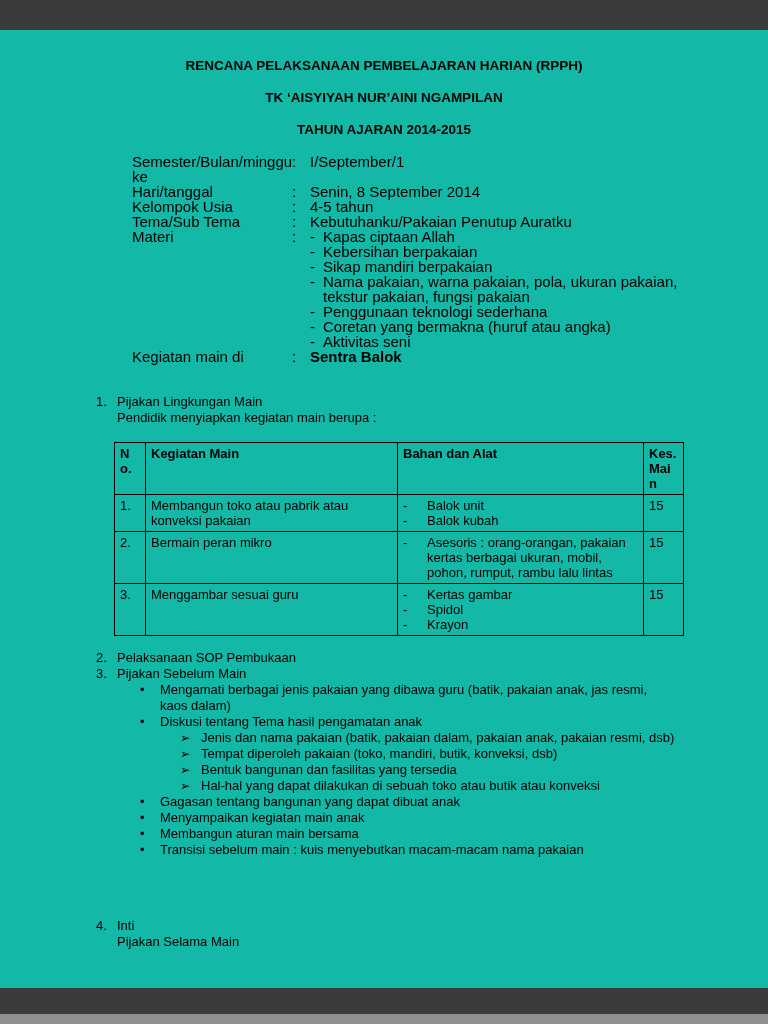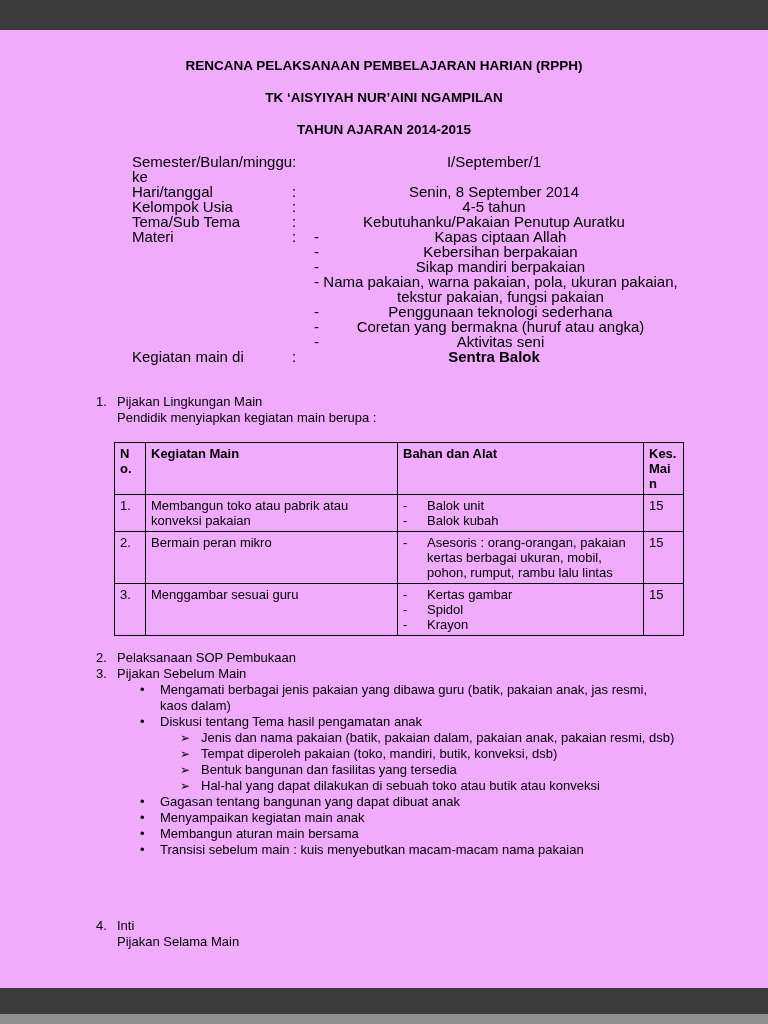--- a/index.html
+++ b/index.html
@@ -18,36 +18,36 @@
   .bottom-bar {
     position: absolute; top: 988px; left: 0; right: 0; height: 26px;
     background: #3b3b3b;
   }
   .bottom-strip {
     position: absolute; top: 1014px; left: 0; right: 0; height: 10px;
     background: #8f8f8f;
   }
   .page {
     position: absolute; top: 30px; left: 0; width: 768px; height: 958px;
-    background: #f0abfc;
+    background: #14b8a6;
   }
 
   
   .titles { padding-top: 28px; text-align: center; }
   .title-line {
     font-weight: bold; font-size: 13.5px; line-height: 16px;
     margin-bottom: 16px;
   }
 
   
   .details { margin: 13px 90px 0 132px; font-size: 15px; line-height: 15px; }
   .drow { display: flex; align-items: flex-start; }
   .dlabel { width: 160px; flex: none; }
   .dcolon { width: 18px; flex: none; }
-  .dvalue { flex: 1; text-align: center; }
+  .dvalue { flex: 1; }
   .v-bold { font-weight: bold; }
   .mitem { display: flex; }
   .mdash { width: 13px; flex: none; }
   .mtext { flex: 1; }
 
   
   .sections { margin: 30px 90px 0 96px; font-size: 13px; line-height: 16px; }
   .sec-row { display: flex; }
   .sec-num { width: 21px; flex: none; }
   .sec-title { flex: 1; }

